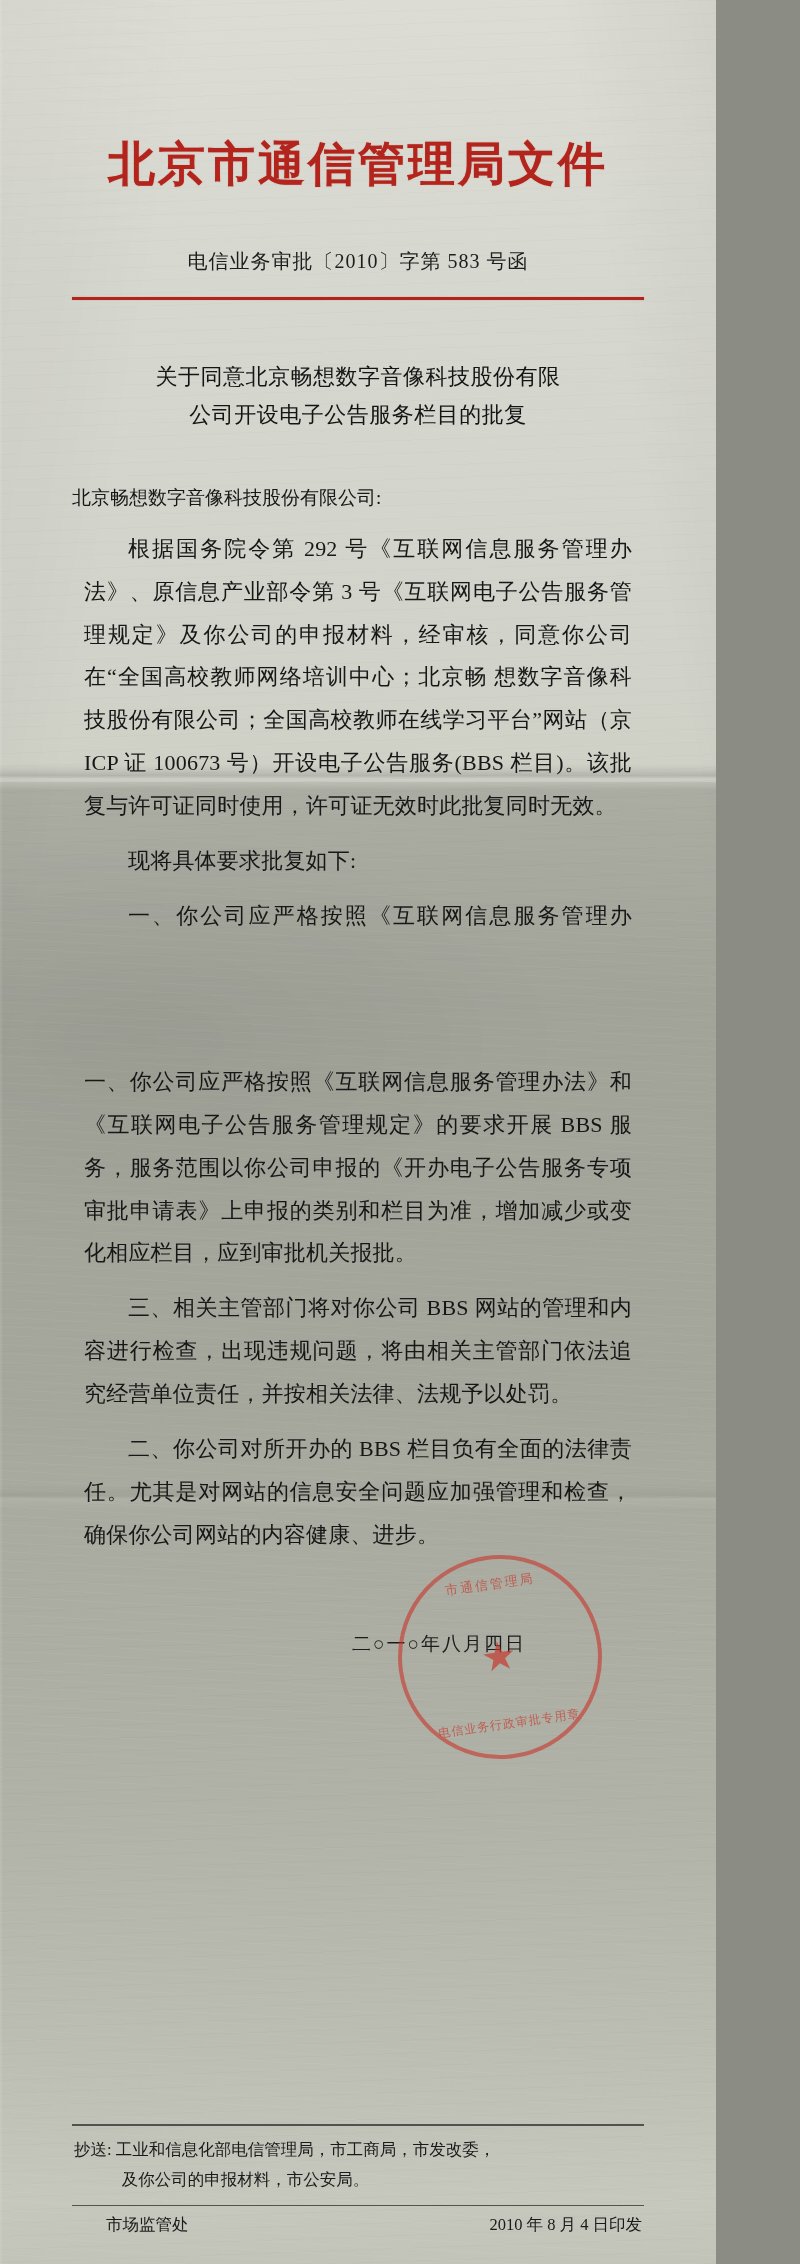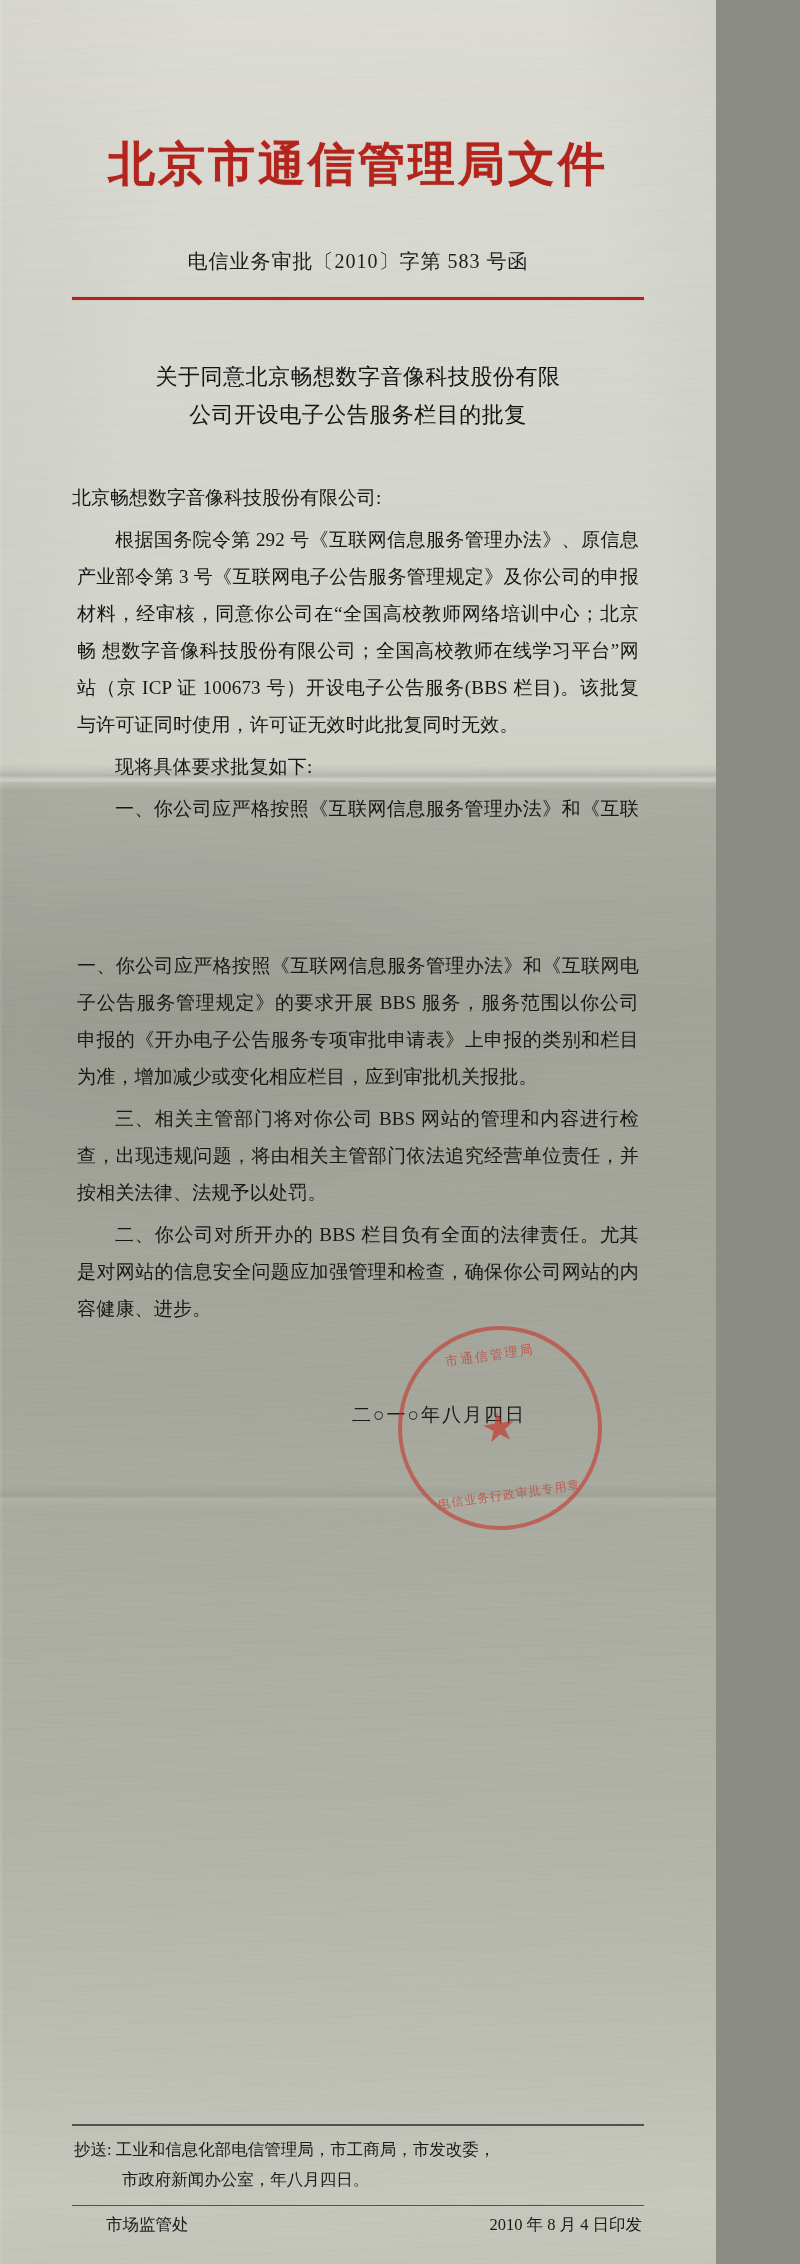--- a/index.html
+++ b/index.html
@@ -120,22 +120,22 @@
   }
   .subject div { white-space: nowrap; }
 
   .addressee {
     margin-top: 44px;
     font-size: 19px;
     line-height: 1.95;
     color: #171717;
   }
   p.para {
-    margin: 5px;
-    font-size: 19px;
+    margin: 12px;
+    font-size: 22px;
     line-height: 1.95;
     color: #171717;
     text-align: justify;
     text-indent: 2em;
     letter-spacing: .2px;
   }
 
   
   .lower { padding-top: 104px; }
   .lower p.para { margin-bottom: 0; }
@@ -254,21 +254,21 @@
         <div class="star">★</div>
         <div class="bottom-text">电信业务行政审批专用章</div>
       </div>
     </div>
   </div>
 
   <div class="footer">
     <div class="hr"></div>
     <div class="cc">
       <div>抄送: 工业和信息化部电信管理局，市工商局，市发改委，</div>
-      <div class="indent">市政府新闻办公室，年八月四日。</div>
+      <div class="indent">及你公司的申报材料，市公安局。</div>
     </div>
     <div class="hr thin"></div>
     <div class="bottom-row">
       <span>市场监管处</span>
       <span>2010 年 8 月 4 日印发</span>
     </div>
   </div>
 </div>
 
 </body></html>

